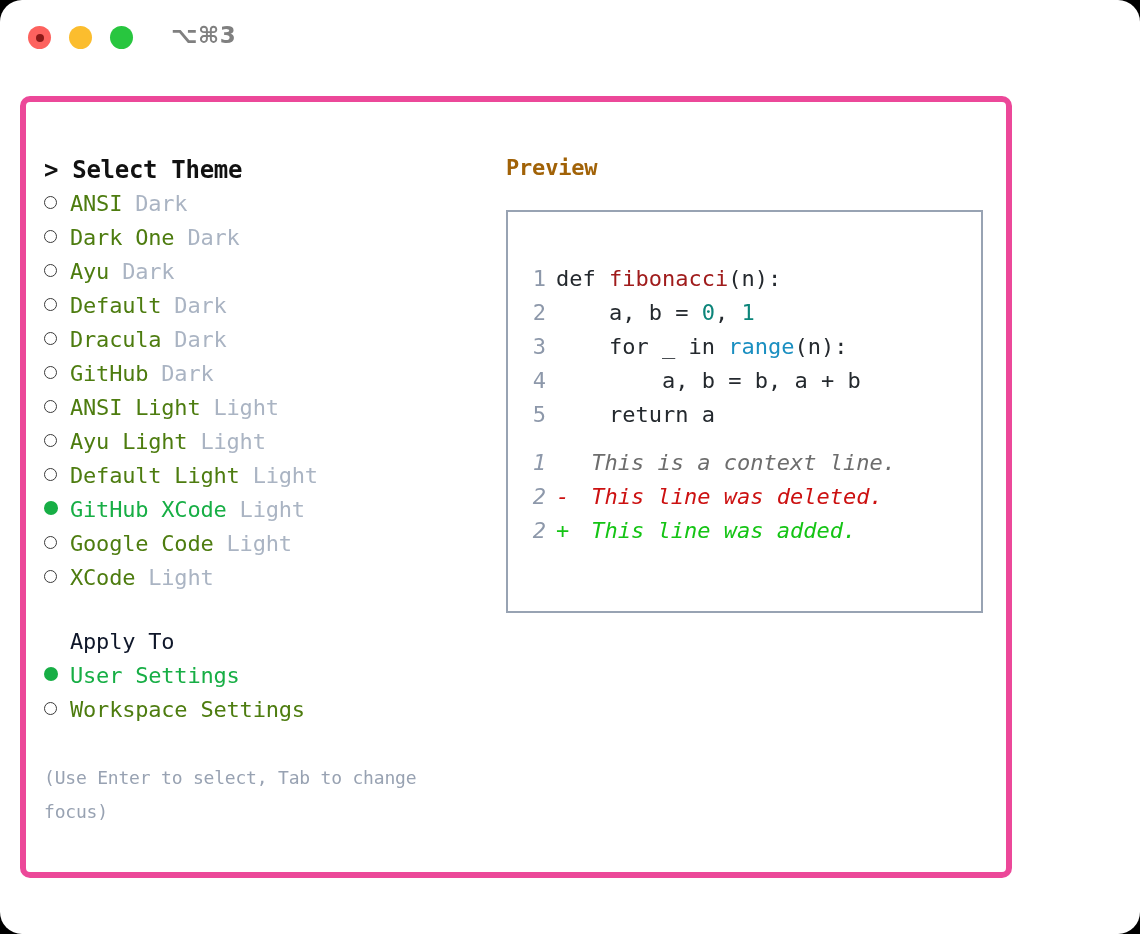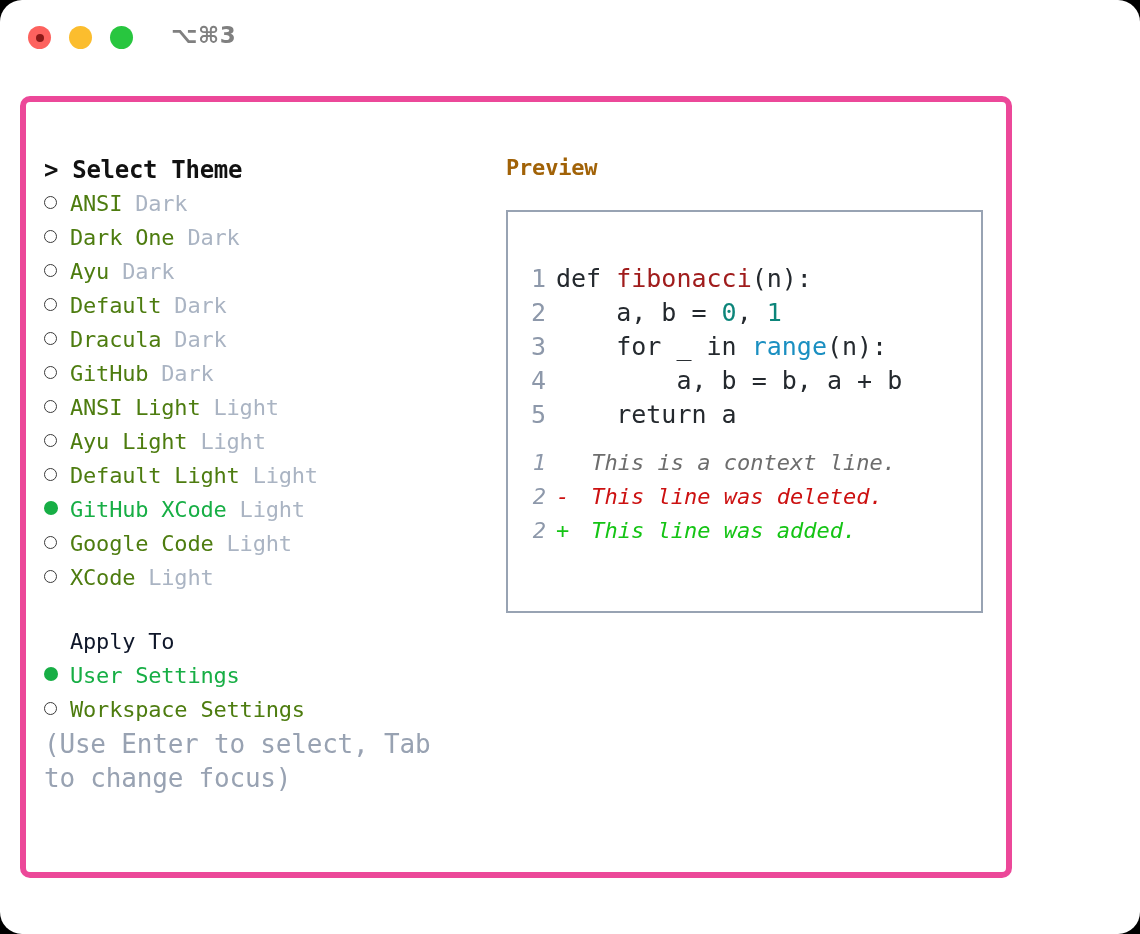--- a/index.html
+++ b/index.html
@@ -154,21 +154,22 @@
     margin-top: 30px;
     padding-left: 26px;
     font-size: 22px;
     line-height: 34px;
     color: #0f172a;
     white-space: pre;
     letter-spacing: -0.2px;
   }
 
   .hint {
-    font-size: 26px;
+    margin-top: 34px;
+    font-size: 18px;
     line-height: 34px;
     color: #98a2b2;
     width: 400px;
     letter-spacing: -0.2px;
   }
 
   
   .right-col {
     position: absolute;
     left: 480px;
@@ -188,21 +189,21 @@
     height: 403px;
     border: 2px solid #98a3b3;
     box-sizing: border-box;
     background: #ffffff;
     position: relative;
   }
   .code {
     position: absolute;
     left: 16px;
     top: 50px;
-    font-size: 25px;
+    font-size: 22px;
     line-height: 34px;
     white-space: pre;
   }
   .code-line { white-space: pre; }
   .ln {
     display: inline-block;
     width: 22px;
     text-align: right;
     color: #8d98aa;
     margin-right: 10px;

